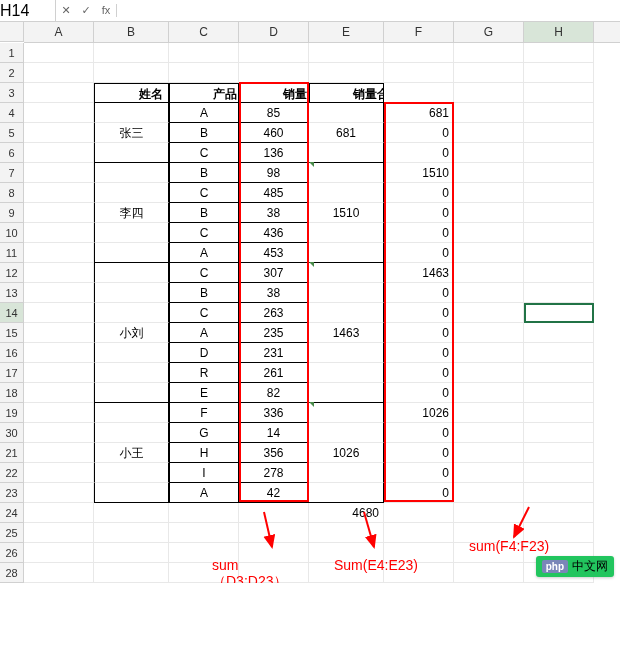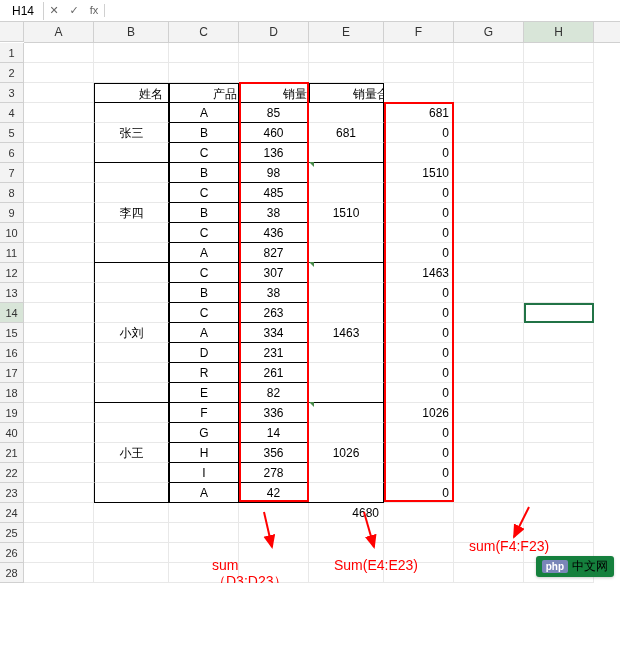--- a/index.html
+++ b/index.html
@@ -1,19 +1,19 @@
 <!DOCTYPE html>
 <html><head>
   <meta charset="utf-8">
   <style>
     * { box-sizing: border-box; margin: 0; padding: 0; }
     body { font-family: "Segoe UI", Arial, sans-serif; font-size: 12px; background: #fff; position: relative; }
     
     .formula-bar { display: flex; height: 22px; border-bottom: 1px solid #d0d0d0; align-items: center; background: #fff; }
-    .name-box { width: 44px; padding: 2px 12px; border-right: 1px solid #d0d0d0; font-size: 12px; }
+    .name-box { width: 56px; padding: 2px 0; border-right: 1px solid #d0d0d0; font-size: 16px; }
     .fb-btns { display: flex; border-right: 1px solid #d0d0d0; }
     .fb-btn { width: 20px; text-align: center; color: #666; font-size: 11px; cursor: pointer; }
     .formula-input { flex: 1; padding: 2px 6px; }
     
     .sheet { position: relative; }
     .corner { position: absolute; left: 0; top: 0; width: 24px; height: 20px; background: #f3f3f3; border-right: 1px solid #d0d0d0; border-bottom: 1px solid #d0d0d0; z-index: 2; }
     .col-headers { display: flex; margin-left: 24px; background: #f3f3f3; border-bottom: 1px solid #d0d0d0; }
     .col-h { text-align: center; height: 20px; line-height: 20px; border-right: 1px solid #d0d0d0; font-size: 12px; color: #333; }
     .col-h.active { background: #d8e5d8; }
     
@@ -25,28 +25,28 @@
     
     .cw-A { width: 70px; } .cw-B { width: 75px; } .cw-C { width: 70px; }
     .cw-D { width: 70px; } .cw-E { width: 75px; } .cw-F { width: 70px; }
     .cw-G { width: 70px; } .cw-H { width: 70px; }
     .tb-r { border-right: 1px solid #000; }
     .tb-b { border-bottom: 1px solid #000; }
     .tb-t { border-top: 1px solid #000; }
     .tb-l { border-left: 1px solid #000; }
     .ctr { text-align: center; }
     .rgt { text-align: right; }
-    .bold { font-weight: normal; padding-left: 43px; }
+    .bold { font-weight: bold; padding-left: 43px; }
     
     .overlay { position: absolute; pointer-events: none; }
     .red-box { position: absolute; border: 2px solid #f00; }
     .merge-tri { position: absolute; width: 0; height: 0; border-style: solid; border-width: 0 5px 5px 0; border-color: transparent #4a8a4a transparent transparent; }
     .arrow-line { stroke: #f00; stroke-width: 2; fill: #f00; }
     .anno-text { position: absolute; color: #f00; font-size: 14px; }
-    .tag-badge { position: absolute; bottom: 6px; right: 6px; display: flex; align-items: center; gap: 4px; background: #15803d; padding: 2px 6px; border-radius: 3px; font-size: 12px; box-shadow: 0 1px 3px rgba(0,0,0,0.2); }
+    .tag-badge { position: absolute; bottom: 6px; right: 6px; display: flex; align-items: center; gap: 4px; background: #22c55e; padding: 2px 6px; border-radius: 3px; font-size: 12px; box-shadow: 0 1px 3px rgba(0,0,0,0.2); }
     .php-tag { background: #7a86b8; color: #fff; padding: 1px 4px; border-radius: 2px; font-size: 10px; font-weight: bold; }
   </style>
 </head>
 <body>
 
 <div class="formula-bar">
   <div class="name-box">H14</div>
   <div class="fb-btns">
     <div class="fb-btn">✕</div>
     <div class="fb-btn">✓</div>
@@ -176,21 +176,21 @@
         <div class="cell cw-E tb-r ctr tb-r"></div>
         <div class="cell cw-F rgt">0</div>
         <div class="cell cw-G"></div>
         <div class="cell cw-H"></div>
       </div>
       <div class="row">
         <div class="row-h">11</div>
         <div class="cell cw-A"></div>
         <div class="cell cw-B tb-l ctr tb-l tb-r tb-b"></div>
         <div class="cell cw-C ctr tb-r tb-b tb-l">A</div>
-        <div class="cell cw-D ctr tb-r tb-b">827</div>
+        <div class="cell cw-D ctr tb-r tb-b">453</div>
         <div class="cell cw-E tb-r ctr tb-r tb-b"></div>
         <div class="cell cw-F rgt">0</div>
         <div class="cell cw-G"></div>
         <div class="cell cw-H"></div>
       </div>
       <div class="row">
         <div class="row-h">12</div>
         <div class="cell cw-A"></div>
         <div class="cell cw-B tb-l ctr tb-l tb-r"></div>
         <div class="cell cw-C ctr tb-r tb-b tb-l">C</div>
@@ -220,21 +220,21 @@
         <div class="cell cw-E tb-r ctr tb-r"></div>
         <div class="cell cw-F rgt">0</div>
         <div class="cell cw-G"></div>
         <div class="cell cw-H selected"></div>
       </div>
       <div class="row">
         <div class="row-h">15</div>
         <div class="cell cw-A"></div>
         <div class="cell cw-B tb-l ctr tb-l tb-r">小刘</div>
         <div class="cell cw-C ctr tb-r tb-b tb-l">A</div>
-        <div class="cell cw-D ctr tb-r tb-b">334</div>
+        <div class="cell cw-D ctr tb-r tb-b">235</div>
         <div class="cell cw-E tb-r ctr tb-r">1463</div>
         <div class="cell cw-F rgt">0</div>
         <div class="cell cw-G"></div>
         <div class="cell cw-H"></div>
       </div>
       <div class="row">
         <div class="row-h">16</div>
         <div class="cell cw-A"></div>
         <div class="cell cw-B tb-l ctr tb-l tb-r"></div>
         <div class="cell cw-C ctr tb-r tb-b tb-l">D</div>
@@ -271,21 +271,21 @@
         <div class="cell cw-A"></div>
         <div class="cell cw-B tb-l ctr tb-l tb-r"></div>
         <div class="cell cw-C ctr tb-r tb-b tb-l">F</div>
         <div class="cell cw-D ctr tb-r tb-b">336</div>
         <div class="cell cw-E tb-r ctr tb-r"></div>
         <div class="cell cw-F rgt">1026</div>
         <div class="cell cw-G"></div>
         <div class="cell cw-H"></div>
       </div>
       <div class="row">
-        <div class="row-h">40</div>
+        <div class="row-h">30</div>
         <div class="cell cw-A"></div>
         <div class="cell cw-B tb-l ctr tb-l tb-r"></div>
         <div class="cell cw-C ctr tb-r tb-b tb-l">G</div>
         <div class="cell cw-D ctr tb-r tb-b">14</div>
         <div class="cell cw-E tb-r ctr tb-r"></div>
         <div class="cell cw-F rgt">0</div>
         <div class="cell cw-G"></div>
         <div class="cell cw-H"></div>
       </div>
       <div class="row">

